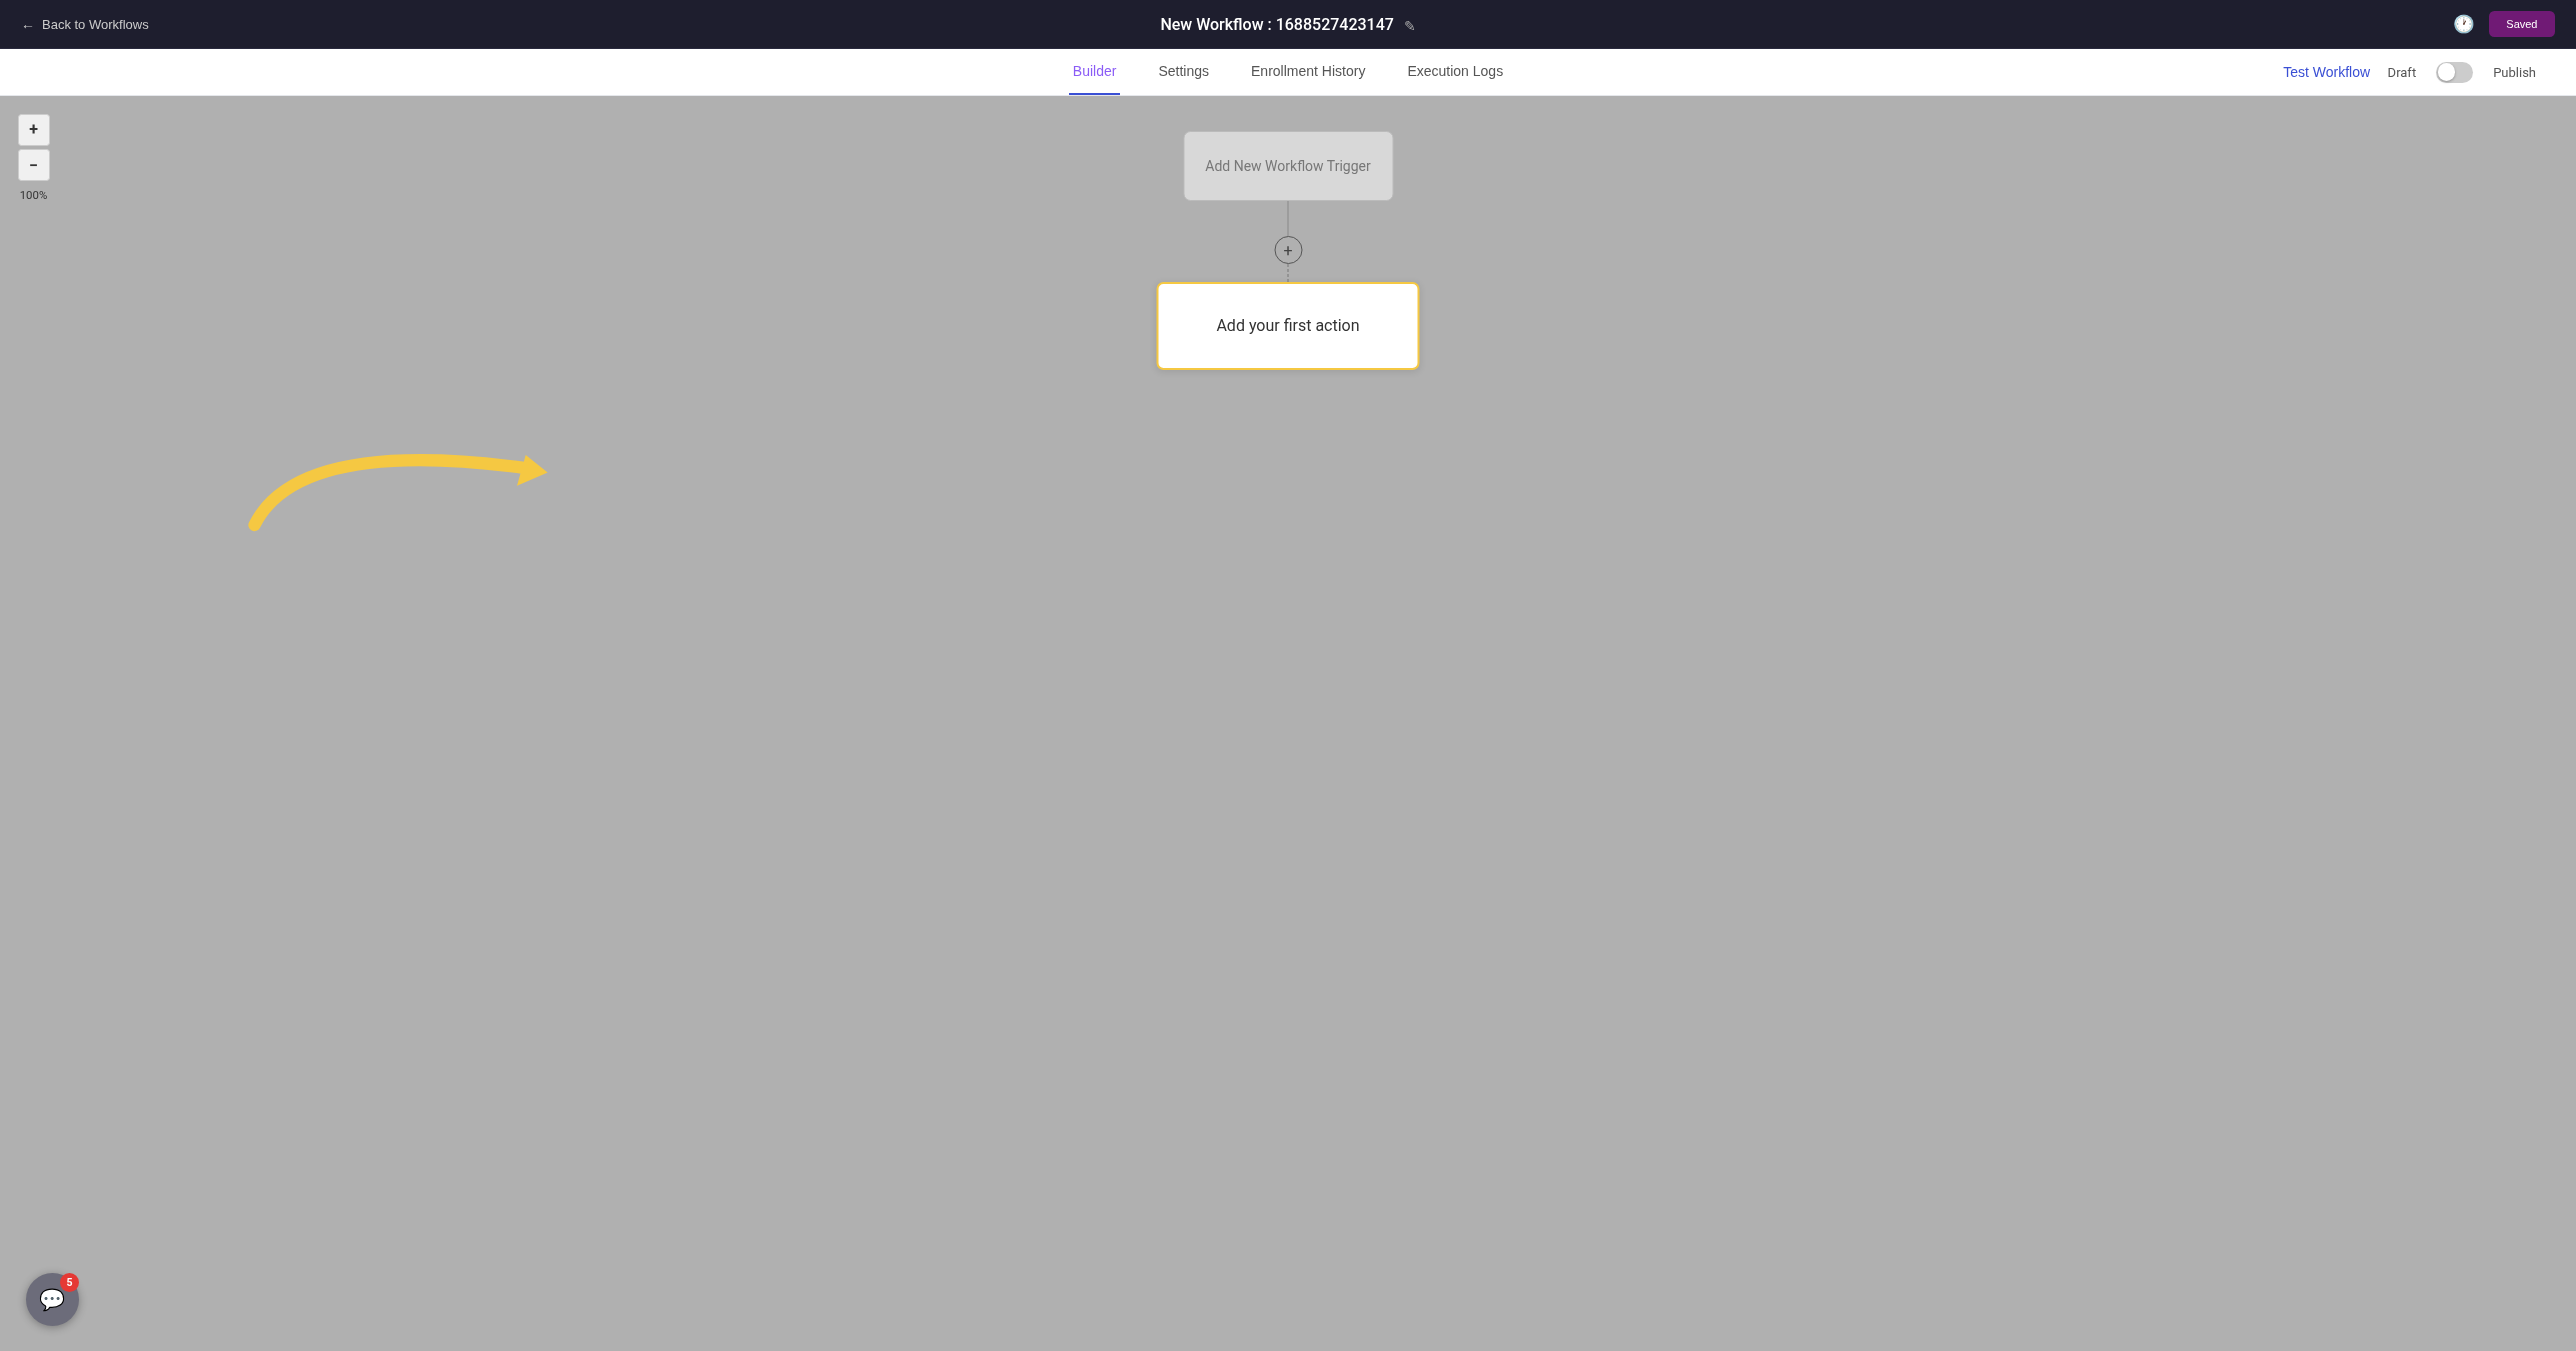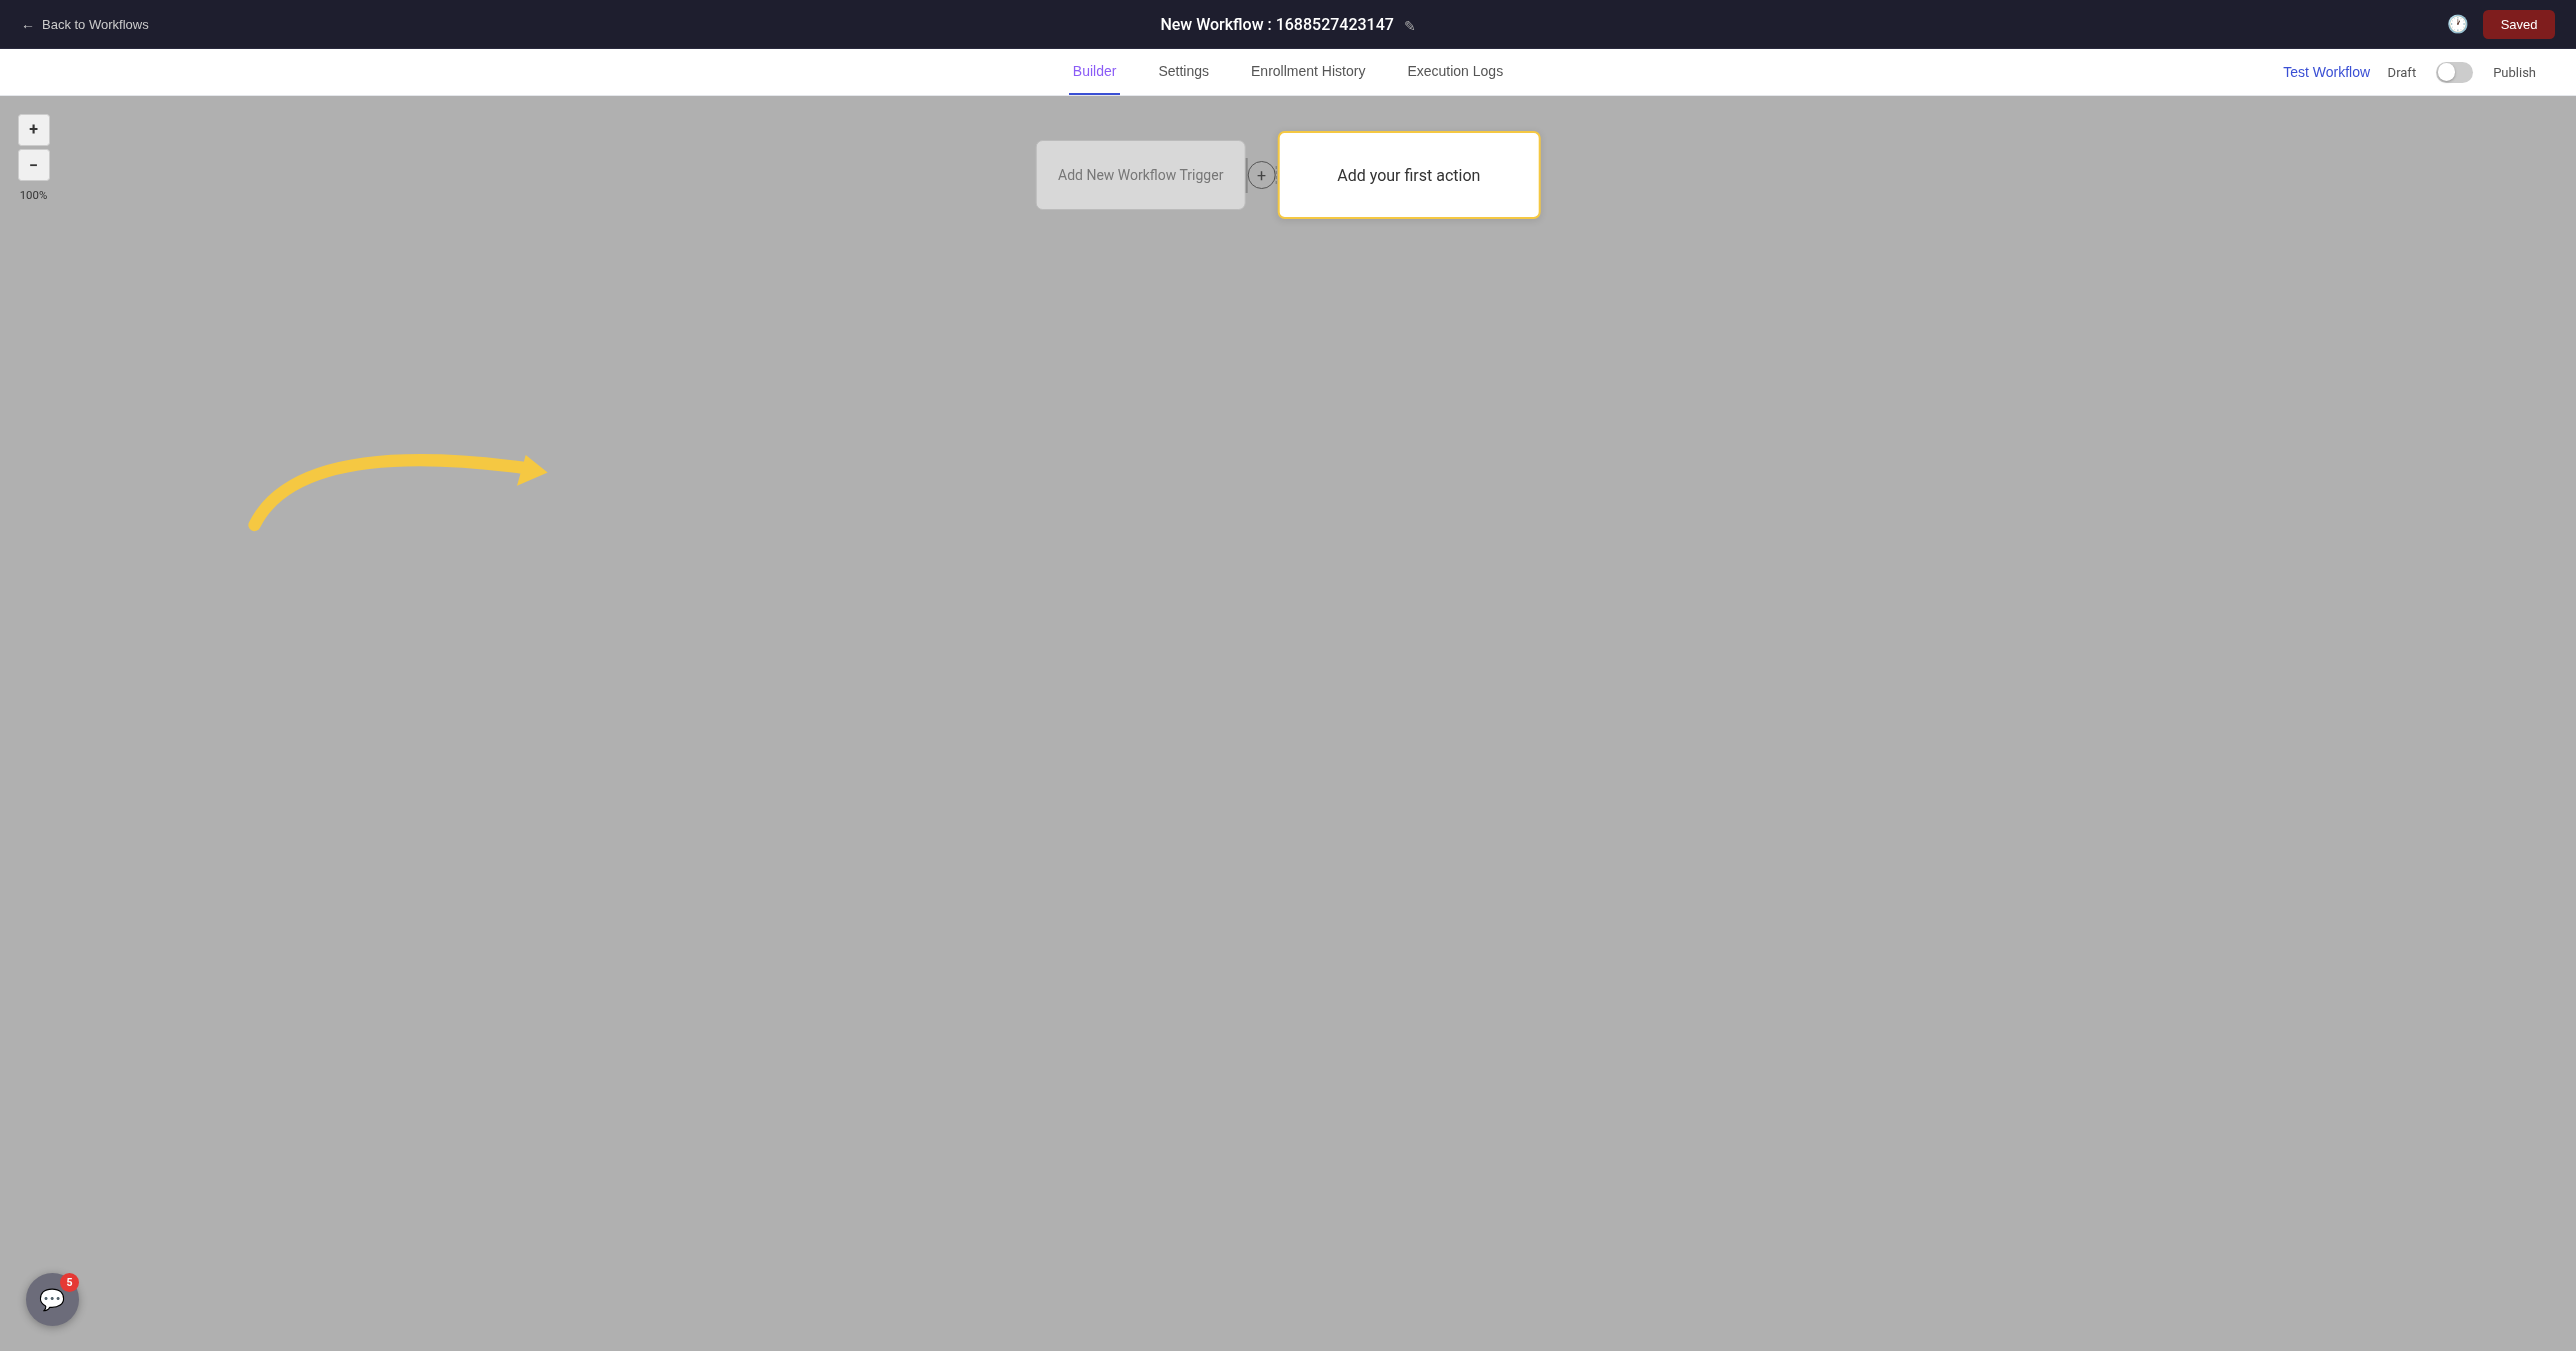--- a/index.html
+++ b/index.html
@@ -58,26 +58,26 @@
       gap: 14px;
     }
     .history-icon-btn {
       background: none;
       border: none;
       color: #aaa;
       cursor: pointer;
       font-size: 17.5px;
     }
     .saved-btn {
-      background: #7f1d1d;
+      background: #701a75;
       color: #fff;
       border: none;
       padding: 7px 17.5px;
       border-radius: 5.3px;
-      font-size: 13px;
+      font-size: 11px;
       cursor: pointer;
       font-weight: 500;
     }
 
     
     .tabbar {
       background: #fff;
       height: 47px;
       display: flex;
       align-items: center;
@@ -194,21 +194,21 @@
       margin-top: 3.5px;
     }
 
     
     .workflow-area {
       position: absolute;
       left: 50%;
       top: 35px;
       transform: translateX(-50%);
       display: flex;
-      flex-direction: row;
+      flex-direction: column;
       align-items: center;
     }
 
     .trigger-node {
       width: 210px;
       height: 70px;
       background: #d8d8d8;
       border: 1.3px solid #bbb;
       border-radius: 7px;
       display: flex;

